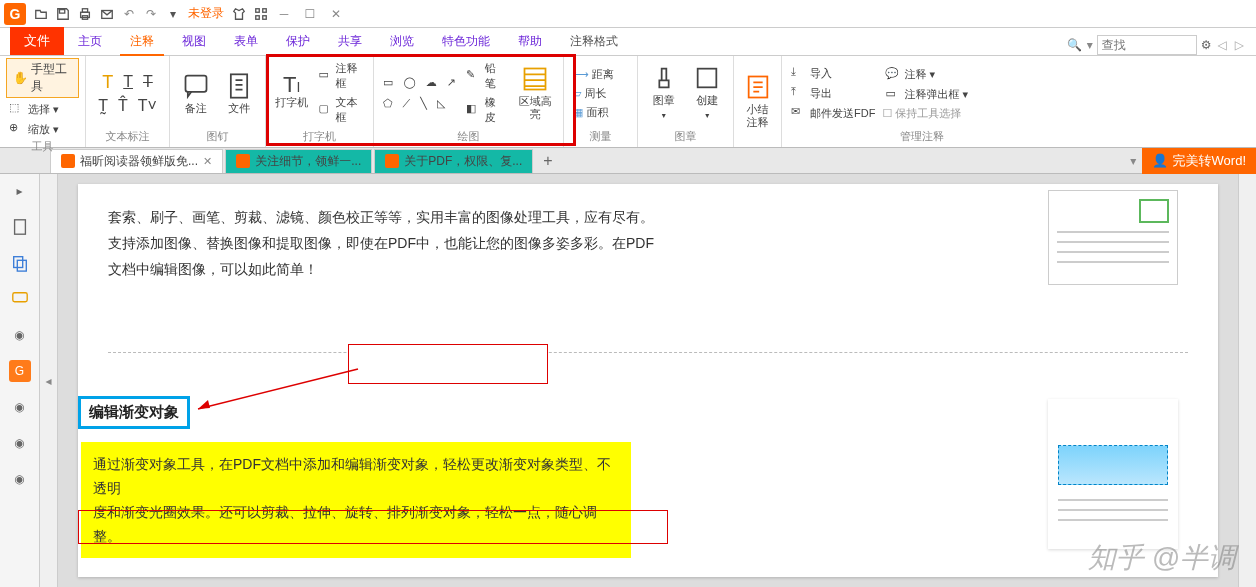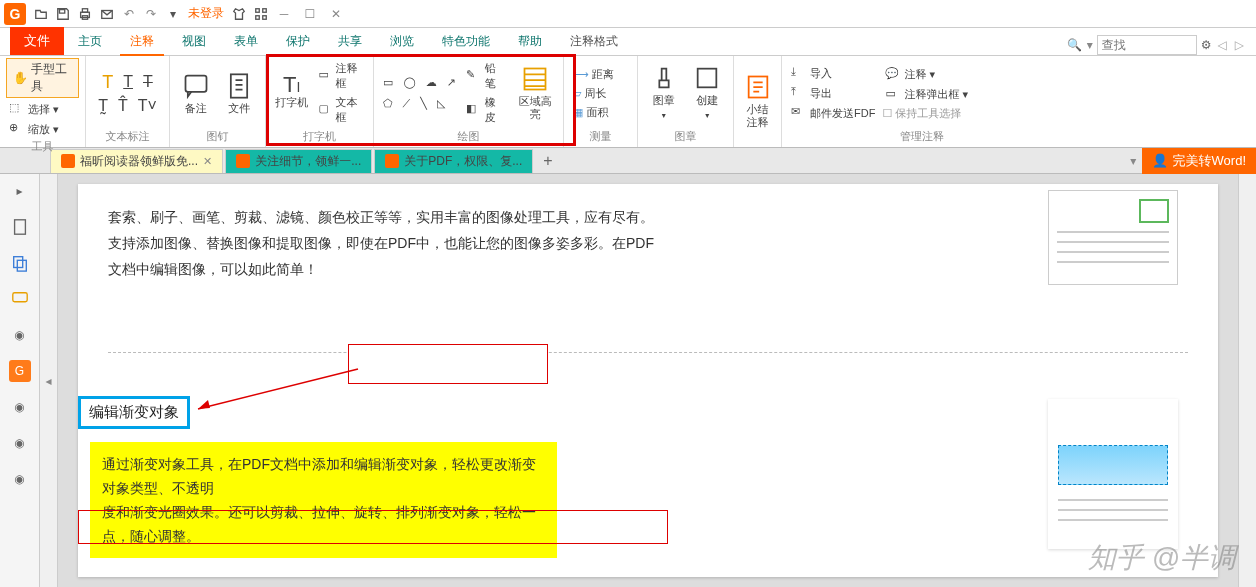--- a/index.html
+++ b/index.html
@@ -14,21 +14,21 @@
 .context-tab { background:#ffd966; padding:2px 8px; color:#444; border:1px solid #e0b030; }
 .doc-title { padding:2px 8px; color:#666; max-width:360px; white-space:nowrap; overflow:hidden; text-overflow:ellipsis; }
 .qat-right { display:flex; align-items:center; }
 .unlogged { color:#ff6600; padding:2px 4px; }
 .win-btns { display:flex; gap:2px; }
 .win-btns span { width:24px; height:20px; display:flex; align-items:center; justify-content:center; color:#888; cursor:pointer; }
 
 
 .ribbon-tabs { height:28px; background:#fff; display:flex; align-items:flex-end; padding:0 10px; border-bottom:1px solid #ccc; position:relative; }
 .file-tab { background:#ff3300; color:#fff; padding:5px 14px; font-size:13px; cursor:pointer; }
-.r-tab { padding:5px 14px; color:#0f766e; cursor:pointer; position:relative; }
+.r-tab { padding:5px 14px; color:#6d28d9; cursor:pointer; position:relative; }
 .r-tab.active { color:#ff6600; }
 .r-tab.active::after { content:""; position:absolute; bottom:-1px; left:4px; right:4px; height:2px; background:#ff6600; }
 .context-tab2 { padding:5px 14px; color:#555; }
 .tab-search { margin-left:auto; display:flex; align-items:center; gap:4px; }
 .tab-search input { width:100px; height:20px; border:1px solid #ccc; padding:0 4px; font-size:12px; }
 .tab-search .gear { color:#666; cursor:pointer; }
 .tab-search .navbtn { color:#aaa; padding:0 2px; }
 
 
 .ribbon { height:92px; background:#fff; border-bottom:1px solid #bbb; display:flex; position:relative; }
@@ -45,42 +45,42 @@
 .check { display:flex; align-items:center; gap:3px; color:#999; font-size:11px; }
 
 
 .hand-tool { display:flex; align-items:center; gap:3px; padding:2px 6px; border:1px solid #f5a623; background:#fff3e0; color:#444; font-size:12px; cursor:pointer; }
 
 
 .red-box { position:absolute; border:3px solid #d00; pointer-events:none; }
 
 
 .doc-tabs { height:26px; background:#e8e8e8; display:flex; align-items:center; padding-left:50px; border-bottom:1px solid #bbb; }
-.dtab { display:flex; align-items:center; gap:5px; padding:3px 10px; background:#fef9c3; border:1px solid #ccc; border-bottom:none; margin-right:2px; font-size:12px; color:#444; cursor:pointer; }
+.dtab { display:flex; align-items:center; gap:5px; padding:3px 10px; background:#ffffff; border:1px solid #ccc; border-bottom:none; margin-right:2px; font-size:12px; color:#444; cursor:pointer; }
 .dtab:not(.active) { background:#14b8a6; }
 .dtab .dicon { width:14px; height:14px; background:#ff6600; border-radius:2px; }
 .dtab .close { color:#888; font-size:11px; }
 .addtab { padding:0 8px; color:#666; font-size:16px; cursor:pointer; }
 .doc-tabs-right { margin-left:auto; display:flex; align-items:center; }
 .convert-word { background:#ff6600; color:#fff; padding:4px 10px; display:flex; align-items:center; gap:4px; cursor:pointer; font-size:13px; }
 
 
 .workspace { display:flex; height:413px; background:#ddd; }
 .nav-panel { width:40px; background:#f5f5f5; border-right:1px solid #ccc; display:flex; flex-direction:column; align-items:center; padding-top:6px; gap:14px; }
 .nav-panel .navit { width:22px; height:22px; cursor:pointer; display:flex; align-items:center; justify-content:center; color:#666; }
 .nav-panel .navit.orange { background:#ff7b1a; border-radius:3px; color:#fff; }
 .nav-toggle { width:18px; background:#f0f0f0; border-right:1px solid #ccc; display:flex; align-items:center; justify-content:center; color:#888; cursor:pointer; }
 .page-area { flex:1; background:#ddd; overflow:hidden; position:relative; padding:10px 20px; }
 .page { background:#fff; width:100%; height:100%; position:relative; padding:20px 30px; box-shadow:0 1px 3px rgba(0,0,0,0.2); }
 .scrollb { width:18px; background:#f0f0f0; border-left:1px solid #ccc; }
 
 .content-text { font-size:14px; color:#333; line-height:26px; }
 .placeholder-box { position:absolute; border:1px solid #ccc; }
 
-.blue-heading { display:inline-block; border:3px solid #00a2e8; padding:4px 8px; font-size:15px; font-weight:normal; color:#222; }
+.blue-heading { display:inline-block; border:3px solid #00a2e8; padding:4px 8px; font-size:15px; font-weight:bold; color:#222; }
 .yellow-para { background:#ffff00; padding:10px 12px; font-size:14px; color:#333; line-height:24px; }
 .red-rect { border:1px solid #d00; }
 
 
 .dashed { border-top:1px dashed #bbb; }
 
 .watermark { position:absolute; right:20px; bottom:10px; font-size:28px; color:rgba(120,120,120,0.5); font-style:italic; pointer-events:none; }
 
 
 .arrow-svg { position:absolute; pointer-events:none; }
@@ -439,21 +439,21 @@
 
       <svg class="arrow-svg" style="top:180px;left:110px" width="180" height="60">
           <line x1="170" y1="5" x2="10" y2="45" stroke="#d00" stroke-width="1.5"></line>
           <polygon points="10,45 20,36 22,44" fill="#d00" stroke="none"></polygon>
         </svg>
 
       <div style="position:absolute;top:212px;left:0">
         <span class="blue-heading">编辑渐变对象</span>
       </div>
 
-      <div class="yellow-para" style="position:absolute;top:258px;left:12px;width:467px">
+      <div class="yellow-para" style="position:absolute;top:258px;left:3px;width:550px">
         <div>通过渐变对象工具，在PDF文档中添加和编辑渐变对象，轻松更改渐变对象类型、不透明</div>
         <div>度和渐变光圈效果。还可以剪裁、拉伸、旋转、排列渐变对象，轻松一点，随心调整。</div>
       </div>
 
       <div class="red-rect" style="position:absolute;top:326px;left:0;width:590px;height:34px"></div>
 
       <div class="placeholder-box" style="top:215px;right:40px;width:130px;height:150px;border:none;box-shadow:0 1px 3px rgba(0,0,0,0.15);background:#fff">
         <div style="position:absolute;top:46px;left:10px;right:10px;height:40px;background:linear-gradient(#7dd3fc,#bae6fd);border:1px dashed #0284c7"></div>
         <div style="position:absolute;top:100px;left:10px;right:10px;border-top:2px solid #ccc"></div>
         <div style="position:absolute;top:110px;left:10px;right:10px;border-top:2px solid #ccc"></div>

